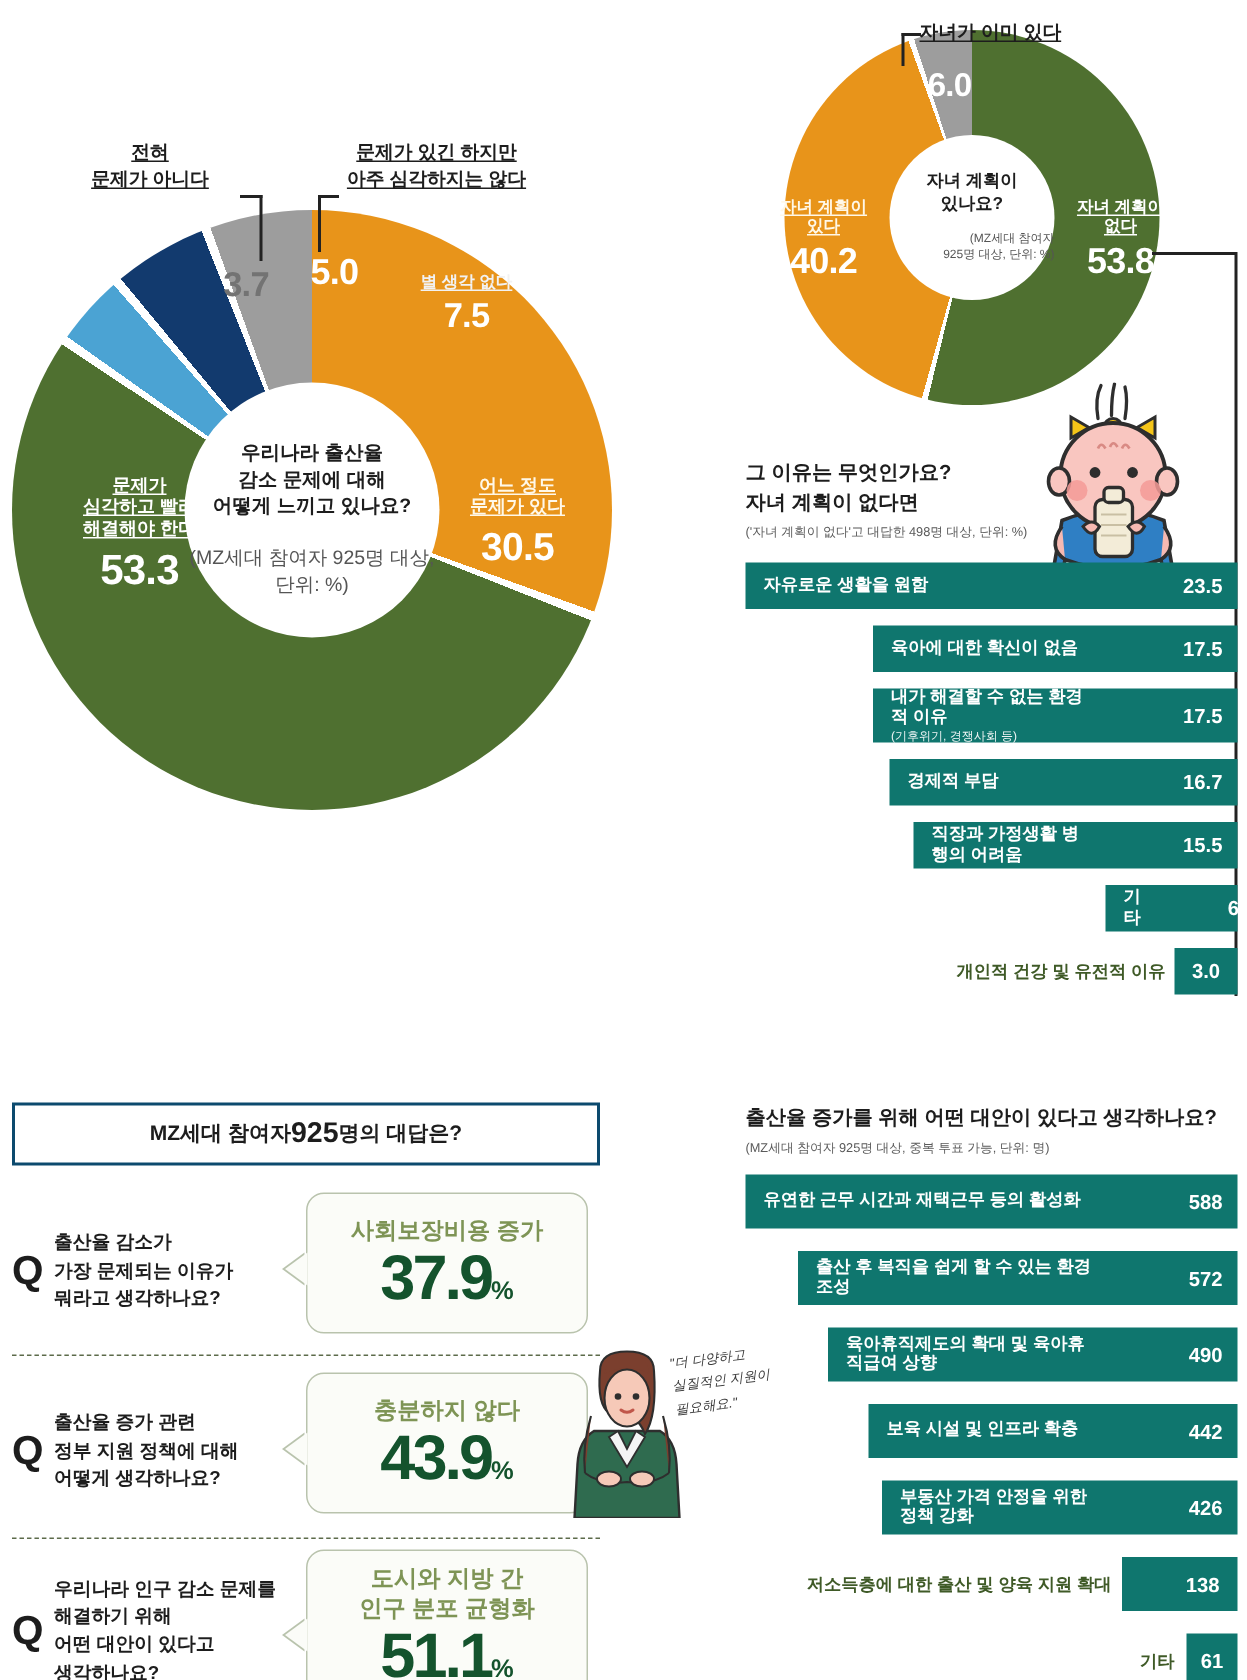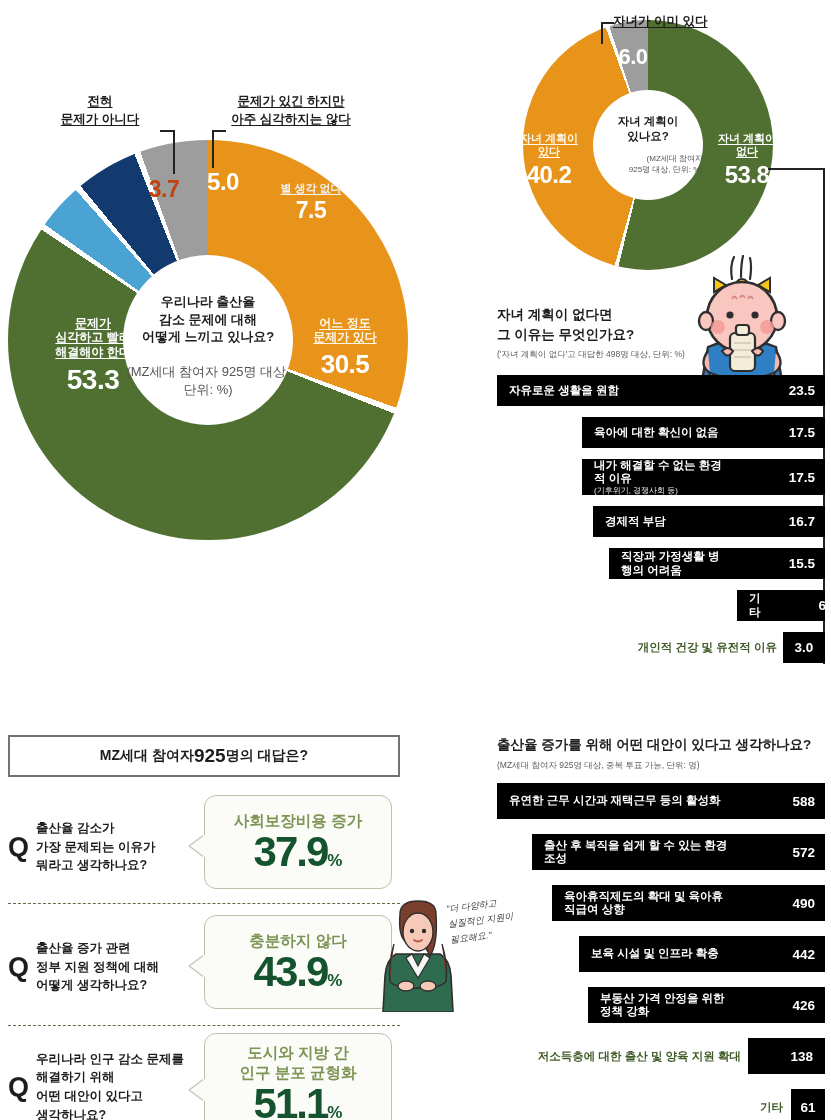--- a/index.html
+++ b/index.html
@@ -75,33 +75,33 @@
     position:absolute;left:0;right:0;top:64px;text-align:right;
     font-size:8px;line-height:1.35;color:#555;
   }
 
   
   #reasons{left:497px;top:305px;width:328px;height:360px;}
   #reasons .head{font-size:13.5px;font-weight:bold;line-height:1.45;color:#1d1d1d;}
   #reasons .note{font-size:8.5px;color:#5a5a5a;margin-top:5px;}
   .barrow{position:absolute;right:0;display:flex;align-items:center;
     justify-content:space-between;box-sizing:border-box;}
-  .bar{background:#000000;height:100%;display:flex;align-items:center;
+  .bar{background:#0f766e;height:100%;display:flex;align-items:center;
     justify-content:space-between;box-sizing:border-box;padding:0 10px 0 12px;gap:48px;}
   .bar .lab{color:#fff;font-size:11.5px;font-weight:bold;line-height:1.15;}
   .bar .lab .sm{display:block;font-size:8px;font-weight:normal;opacity:.92;margin-top:1px;}
   .bar .val{color:#fff;font-size:13.5px;font-weight:bold;margin-left:10px;}
   .outlab{position:absolute;right:0;top:0;height:100%;display:flex;align-items:center;
     color:#3f5a27;font-size:11.5px;font-weight:bold;white-space:nowrap;}
   .bracket{position:absolute;border-left:2px solid #222;}
 
   
   #qa{left:8px;top:735px;width:392px;height:378px;}
   #qa .titlebox{
-    border:2px solid #737373;height:38px;display:flex;align-items:center;
+    border:2px solid #0c4a6e;height:38px;display:flex;align-items:center;
     justify-content:center;font-size:14px;font-weight:bold;color:#1d1d1d;
   }
   #qa .titlebox .big{font-size:19px;font-weight:bold;}
   .qrow{position:relative;display:flex;align-items:center;}
   .qmark{font-size:27px;font-weight:bold;color:#1d1d1d;line-height:1;margin-right:7px;}
   .qtext{font-size:12.5px;font-weight:bold;line-height:1.5;color:#1d1d1d;}
   .bubble{
     position:absolute;border:1.5px solid #b9c3ad;border-radius:12px;background:#fbfcf8;
     display:flex;flex-direction:column;align-items:center;justify-content:center;
   }
@@ -153,21 +153,21 @@
     <div class="seg-num" style="font-size:26px;margin-top:4px;color:#ffffff;">30.5</div>
   </div>
 
   <div class="seg-lbl" style="left:255px;top:42px;width:96px;color:#f2f2f2;">
     <div class="ul" style="font-size:11px;font-weight:bold;">별 생각 없다</div>
     <div class="seg-num" style="font-size:23px;margin-top:2px;color:#ffffff;">7.5</div>
   </div>
 
   <div class="seg-lbl seg-num" style="left:185px;top:28px;width:60px;color:#ffffff;font-size:24px;">5.0</div>
 
-  <div class="seg-lbl seg-num" style="left:128px;top:36px;width:56px;color:#c2410c;font-size:23px;">3.7</div>
+  <div class="seg-lbl seg-num" style="left:128px;top:36px;width:56px;color:#737373;font-size:23px;">3.7</div>
 </div>
 
 <div class="callout ctr" style="left:30px;top:92px;width:140px;">
   <div class="ul">전혀</div>
   <div class="ul">문제가 아니다</div>
 </div>
 <div class="leader" style="left:173px;top:130px;width:1.5px;height:44px;"></div>
 <div class="leader" style="left:160px;top:130px;width:15px;height:1.5px;"></div>
 
 <div class="callout ctr" style="left:196px;top:92px;width:190px;">
@@ -256,22 +256,22 @@
       <line x1="56" y1="95" x2="73" y2="95"></line>
     <line x1="56" y1="102" x2="73" y2="102"></line>
   </g>
 
   <path d="M44 96 q6 -6 11 0 q-5 9 -11 0z" fill="#f6b9b2" stroke="#2e2e2e" stroke-width="2"></path>
   <path d="M74 96 q6 -6 11 0 q-5 9 -11 0z" fill="#f6b9b2" stroke="#2e2e2e" stroke-width="2"></path>
 </svg>
 
 <div class="panel" id="reasons">
   <div class="head">
+    <div>그 이유는 무엇인가요?</div>
     <div>자녀 계획이 없다면</div>
-    <div>그 이유는 무엇인가요?</div>
   </div>
   <div class="note">('자녀 계획이 없다'고 대답한 498명 대상, 단위: %)</div>
 
   <div class="barrow" style="top:70px;height:31px;width:328px;">
     <div class="bar" style="width:100%;">
       <span class="lab">자유로운 생활을 원함</span>
       <span class="val">23.5</span>
     </div>
   </div>
 

